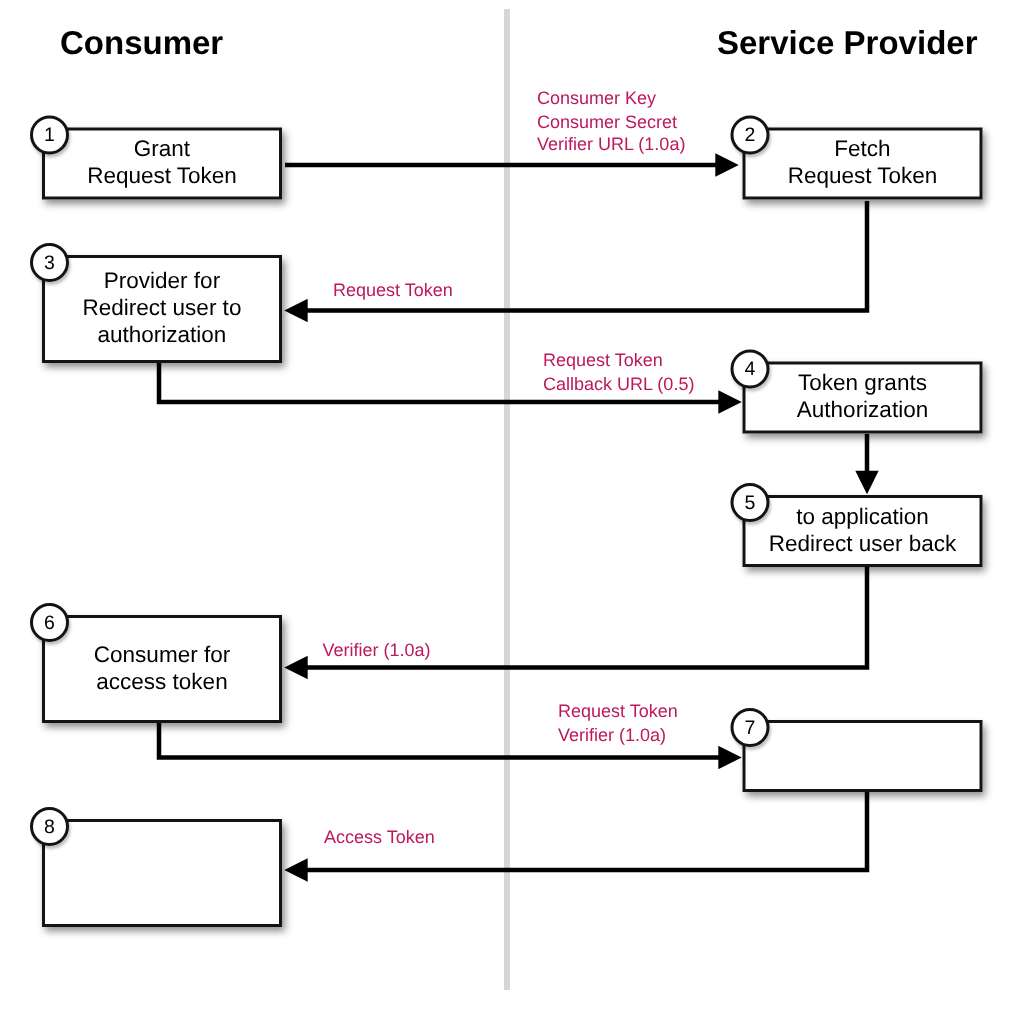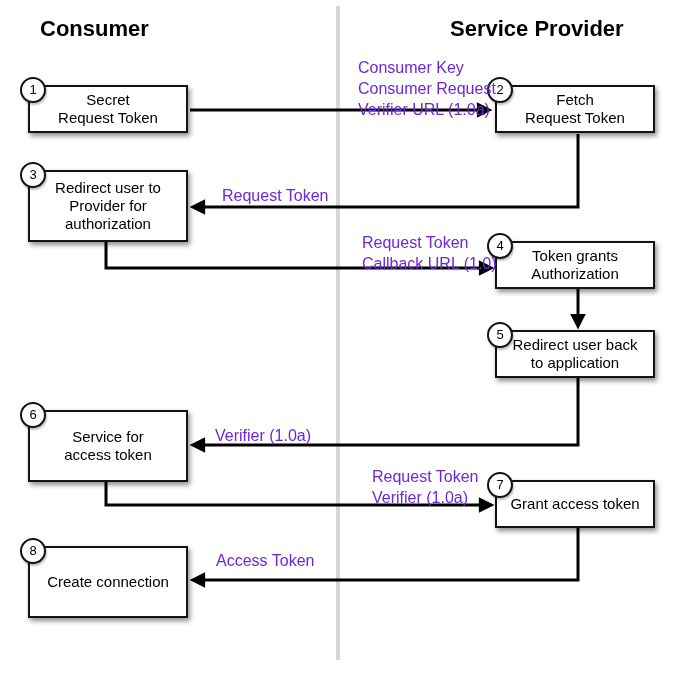--- a/index.html
+++ b/index.html
@@ -28,21 +28,21 @@
   }
   .badge {
     position:absolute; left:-10px; top:-10px;
     width:26px; height:26px; border-radius:50%;
     background:#ffffff; border:2px solid #131313;
     display:flex; align-items:center; justify-content:center;
     font-size:13px; color:#000; z-index:3;
     box-shadow:1px 2px 2px rgba(0,0,0,0.25);
   }
   .msg {
-    position:absolute; font-size:16px; line-height:1.3; color:#6d28d9;
+    position:absolute; font-size:12px; line-height:1.3; color:#be185d;
     white-space:nowrap; z-index:2;
   }
   .ln { display:block; }
 </style>
 </head>
 <body>
 
 <div class="canvas">
 
   <svg class="wires" width="684" height="673" viewBox="0 0 684 673">
@@ -55,107 +55,97 @@
     <path d="M 190 110 H 480" fill="none" stroke="#000" stroke-width="3" marker-end="url(#ah)"></path>
     <path d="M 578 134 V 207 H 202" fill="none" stroke="#000" stroke-width="3" marker-end="url(#ah)"></path>
     <path d="M 106 242 V 268 H 482" fill="none" stroke="#000" stroke-width="3" marker-end="url(#ah)"></path>
     <path d="M 578 289 V 317" fill="none" stroke="#000" stroke-width="3" marker-end="url(#ah)"></path>
     <path d="M 578 378 V 445 H 202" fill="none" stroke="#000" stroke-width="3" marker-end="url(#ah)"></path>
     <path d="M 106 482 V 505 H 482" fill="none" stroke="#000" stroke-width="3" marker-end="url(#ah)"></path>
     <path d="M 578 528 V 580 H 202" fill="none" stroke="#000" stroke-width="3" marker-end="url(#ah)"></path>
   </svg>
 
   <div class="hdr" style="left:40px; top:16px;">Consumer</div>
-  <div class="hdr" style="left:450px; top:16px;text-align:right;">Service Provider</div>
+  <div class="hdr" style="left:478px; top:16px;text-align:right;">Service Provider</div>
 
   <div class="box" style="left:28px; top:85px; height:48px;">
     <span class="badge">1</span>
     <div>
-      <span class="ln">Secret</span>
+      <span class="ln">Grant</span>
       <span class="ln">Request Token</span>
       <span class="ln"></span>
     </div>
   </div>
 
   <div class="box" style="left:495px; top:85px; height:48px;">
     <span class="badge">2</span>
     <div>
       <span class="ln">Fetch</span>
       <span class="ln">Request Token</span>
       <span class="ln"></span>
     </div>
   </div>
 
   <div class="box" style="left:28px; top:170px; height:72px;">
     <span class="badge">3</span>
     <div>
+      <span class="ln">Provider for</span>
       <span class="ln">Redirect user to</span>
-      <span class="ln">Provider for</span>
       <span class="ln">authorization</span>
     </div>
   </div>
 
   <div class="box" style="left:495px; top:241px; height:48px;">
     <span class="badge">4</span>
     <div>
       <span class="ln">Token grants</span>
       <span class="ln">Authorization</span>
       <span class="ln"></span>
     </div>
   </div>
 
   <div class="box" style="left:495px; top:330px; height:48px;">
     <span class="badge">5</span>
     <div>
+      <span class="ln">to application</span>
       <span class="ln">Redirect user back</span>
-      <span class="ln">to application</span>
       <span class="ln"></span>
     </div>
   </div>
 
   <div class="box" style="left:28px; top:410px; height:72px;">
     <span class="badge">6</span>
     <div>
-      <span class="ln">Service for</span>
+      <span class="ln">Consumer for</span>
       <span class="ln">access token</span>
       <span class="ln"></span>
     </div>
   </div>
 
   <div class="box" style="left:495px; top:480px; height:48px;">
     <span class="badge">7</span>
-    <div>
-      <span class="ln">Grant access token</span>
-      <span class="ln"></span>
-      <span class="ln"></span>
-    </div>
   </div>
 
   <div class="box" style="left:28px; top:546px; height:72px;">
     <span class="badge">8</span>
-    <div>
-      <span class="ln">Create connection</span>
-      <span class="ln"></span>
-      <span class="ln"></span>
-    </div>
   </div>
 
   <div class="msg" style="left:358px; top:58px;">
     <span class="ln">Consumer Key</span>
-    <span class="ln">Consumer Request</span>
+    <span class="ln">Consumer Secret</span>
     <span class="ln">Verifier URL (1.0a)</span>
   </div>
 
   <div class="msg" style="left:222px; top:186px;">
     <span class="ln">Request Token</span>
   </div>
 
   <div class="msg" style="left:362px; top:233px;">
     <span class="ln">Request Token</span>
-    <span class="ln">Callback URL (1.0)</span>
+    <span class="ln">Callback URL (0.5)</span>
   </div>
 
   <div class="msg" style="left:215px; top:426px;">
     <span class="ln">Verifier (1.0a)</span>
   </div>
 
   <div class="msg" style="left:372px; top:467px;">
     <span class="ln">Request Token</span>
     <span class="ln">Verifier (1.0a)</span>
   </div>

